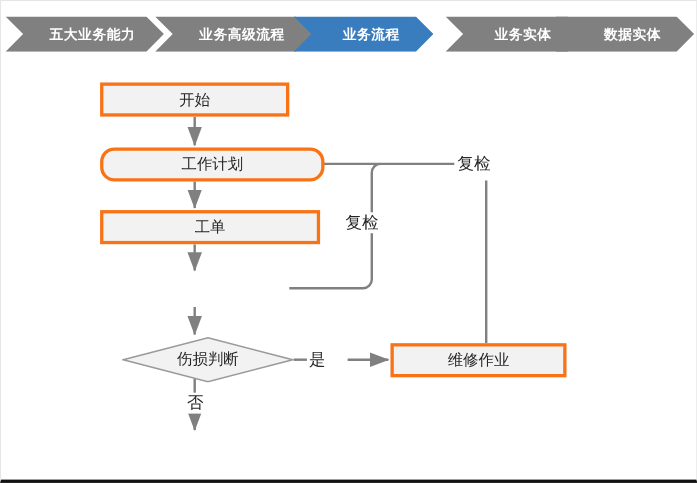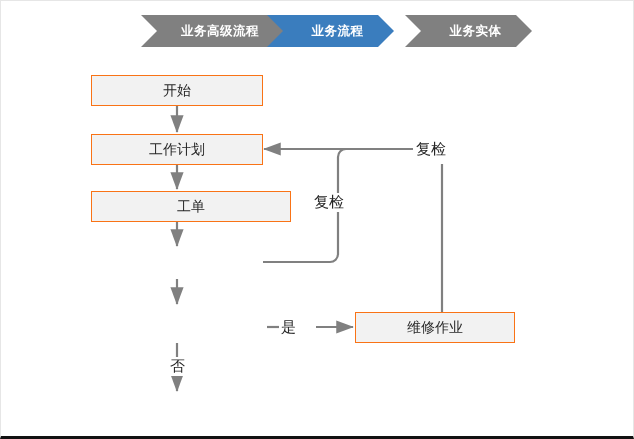--- a/index.html
+++ b/index.html
@@ -25,21 +25,21 @@
     display:flex;align-items:center;justify-content:center;
     color:#ffffff;font-size:12.5px;font-weight:bold;
     letter-spacing:.5px;white-space:nowrap;
     padding-left:14px;box-sizing:border-box;
   }
   
   #flow{position:absolute;left:0;top:0;width:634px;height:439px;}
   #wires{position:absolute;left:0;top:0;}
   .node{
     position:absolute;box-sizing:border-box;
-    background:#f2f2f2;border:1px solid #f97316;
+    background:#f2f2f2;border:3px solid #f97316;
     display:flex;align-items:center;justify-content:center;
     color:#262626;font-size:14px;white-space:nowrap;
   }
   .diamond-wrap{position:absolute;}
   .diamond-wrap svg{display:block;position:absolute;left:0;top:0;}
   .diamond-label{
     position:absolute;left:0;top:0;width:100%;height:100%;
     display:flex;align-items:center;justify-content:center;
     color:#262626;font-size:14px;white-space:nowrap;
   }
@@ -48,20 +48,26 @@
     background:#ffffff;padding:0 2px;
   }
 </style>
 </head>
 <body>
 
 <div id="page">
 
   <div id="breadcrumb">
 
+    <div class="chev" style="left:4px;width:144px;">
+      <svg width="144" height="32" viewBox="0 0 144 32">
+        <polygon points="0,0 16,16 0,32 128,32 144,16 128,0" fill="#808080"></polygon>
+      </svg>
+      <div class="chev-label">五大业务能力</div>
+    </div>
 
     <div class="chev" style="left:140px;width:144px;">
       <svg width="144" height="32" viewBox="0 0 144 32">
         <polygon points="0,0 16,16 0,32 128,32 144,16 128,0" fill="#808080"></polygon>
       </svg>
       <div class="chev-label">业务高级流程</div>
     </div>
 
     <div class="chev" style="left:266px;width:127px;">
       <svg width="127" height="32" viewBox="0 0 127 32">
@@ -70,20 +76,26 @@
       <div class="chev-label">业务流程</div>
     </div>
 
     <div class="chev" style="left:404px;width:127px;text-decoration:underline;">
       <svg width="127" height="32" viewBox="0 0 127 32">
         <polygon points="0,0 16,16 0,32 111,32 127,16 111,0" fill="#808080"></polygon>
       </svg>
       <div class="chev-label">业务实体</div>
     </div>
 
+    <div class="chev" style="left:504px;width:126px;">
+      <svg width="126" height="32" viewBox="0 0 126 32">
+        <polygon points="0,0 16,16 0,32 110,32 126,16 110,0" fill="#808080"></polygon>
+      </svg>
+      <div class="chev-label">数据实体</div>
+    </div>
   </div>
 
   <div id="flow">
 
     <svg id="wires" width="634" height="439">
       <defs>
         <marker id="arrow" markerWidth="9" markerHeight="9" refX="7.6" refY="3" orient="auto">
           <path d="M0,0 L8,3 L0,6 z" fill="#808080"></path>
         </marker>
       </defs>
@@ -108,29 +120,35 @@
         <line x1="412" y1="148" x2="263" y2="148" marker-end="url(#arrow)"></line>
 
         <line x1="441" y1="311" x2="441" y2="163"></line>
       </g>
     </svg>
 
     <div class="node" style="left:90px;top:74px;width:172px;height:31px;">
       <span>开始</span>
     </div>
 
-    <div class="node" style="left:90px;top:133px;width:172px;height:31px;">
+    <div class="node" style="left:90px;top:133px;width:204px;height:31px;border-radius:13px;">
       <span>工作计划</span>
     </div>
 
     <div class="node" style="left:90px;top:190px;width:200px;height:31px;">
       <span>工单</span>
     </div>
 
 
+    <div class="diamond-wrap" style="left:110px;top:305px;width:156px;height:42px;">
+      <svg width="156" height="42" viewBox="0 0 156 42">
+        <polygon points="78,1 155,21 78,41 1,21" fill="#f2f2f2" stroke="#9a9a9a" stroke-width="1.4"></polygon>
+      </svg>
+      <div class="diamond-label">伤损判断</div>
+    </div>
 
     <div class="node" style="left:354px;top:311px;width:160px;height:31px;">
       <span>维修作业</span>
     </div>
 
 
     <div class="edge-label" style="left:413px;top:139px;">复检</div>
 
     <div class="edge-label" style="left:311px;top:192px;">复检</div>
 

